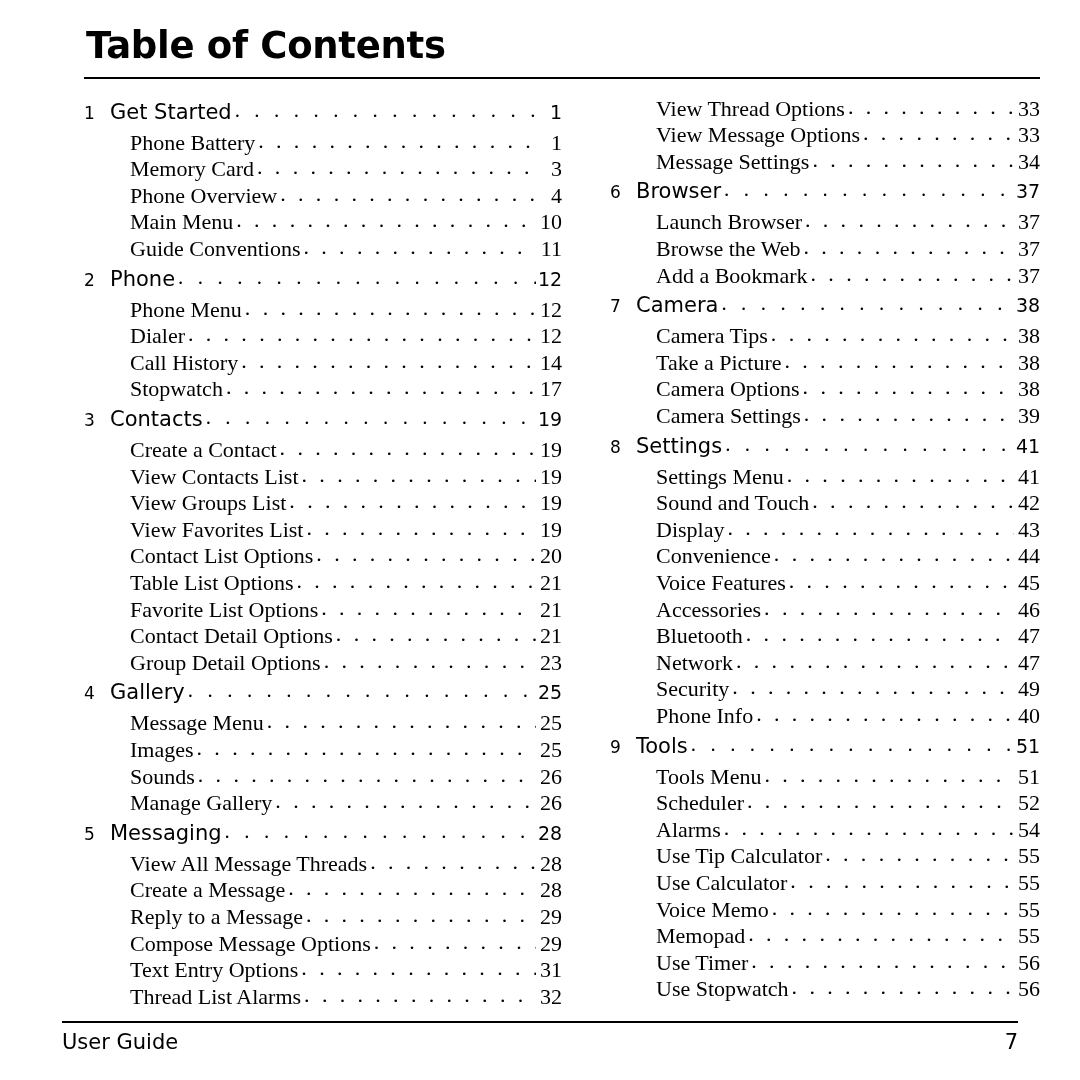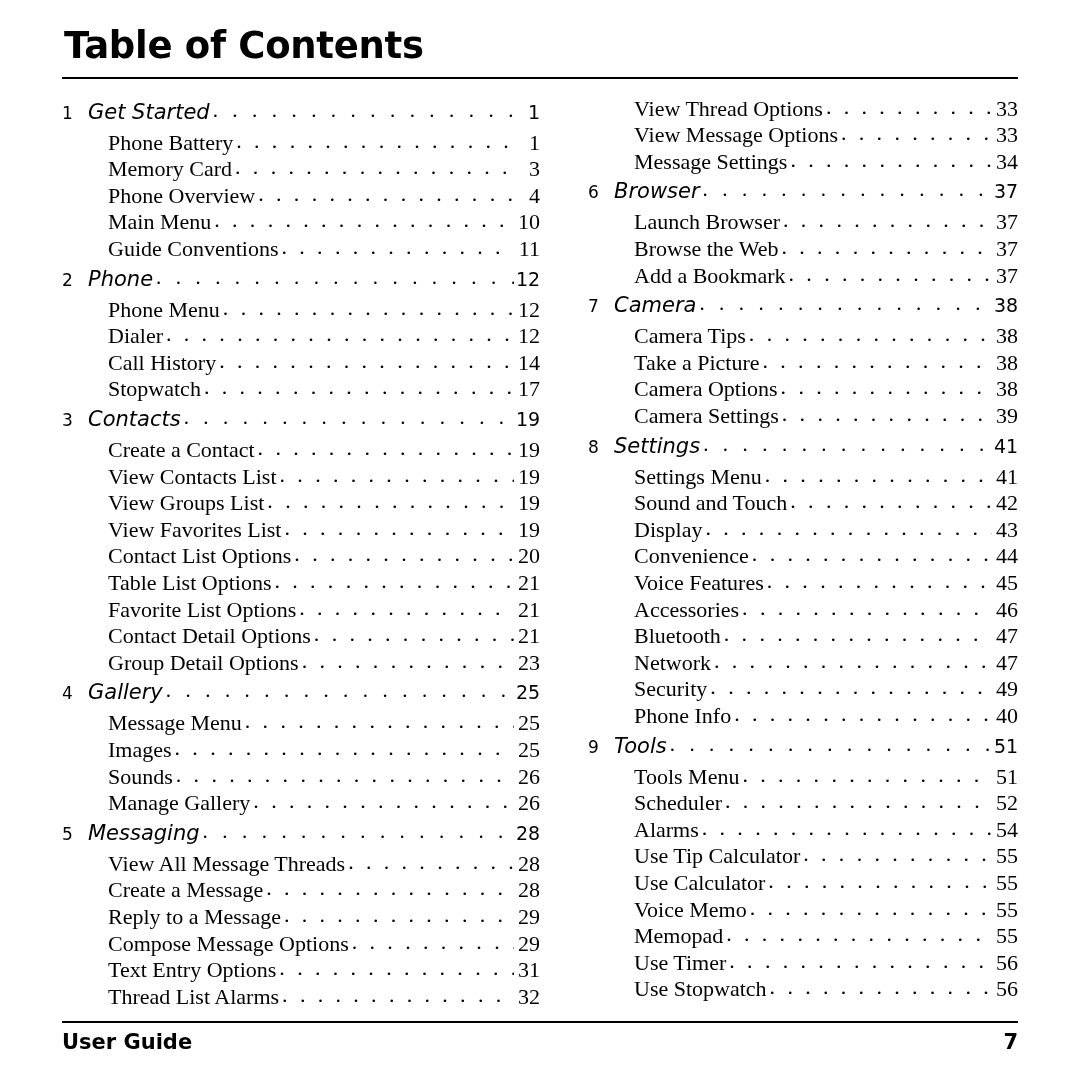--- a/index.html
+++ b/index.html
@@ -14,21 +14,21 @@
     color: #000000;
     position: relative;
     overflow: hidden;
   }
   .page {
     position: absolute;
     left: 0; top: 0;
     width: 1080px;
     height: 1080px;
     box-sizing: border-box;
-    padding: 0 62px;
+    padding: 0 84px;
   }
   
   .doc-title {
     font-family: "DejaVu Sans", sans-serif;
     font-size: 37px;
     font-weight: bold;
     letter-spacing: -0.3px;
     margin: 26px 0 0 2px;
     line-height: 1.1;
   }
@@ -66,21 +66,20 @@
     width: 26px;
     flex: 0 0 26px;
     text-align: left;
     line-height: 1.0;
   }
   .ch-label {
     font-family: "DejaVu Sans", sans-serif;
     font-size: 21px;
     white-space: nowrap;
     line-height: 1.0;
-    font-style: italic;
   }
   .sub-label {
     font-family: Liberation Serif, serif;
     font-size: 22px;
     white-space: nowrap;
     line-height: 1.0;
   }
   .indent-sub {
     flex: 0 0 46px;
     width: 46px;
@@ -129,21 +128,20 @@
   .footer-rule {
     border-bottom: 2.5px solid #000;
     margin-bottom: 7px;
   }
   .footer-inner {
     display: flex;
     justify-content: space-between;
     align-items: flex-end;
     font-family: "DejaVu Sans", sans-serif;
     font-size: 21px;
-    font-weight: bold;
   }
 </style>
 </head>
 <body>
 
 <div class="page">
 
   <h1 class="doc-title">Table of Contents</h1>
   <div class="title-rule"></div>
 

